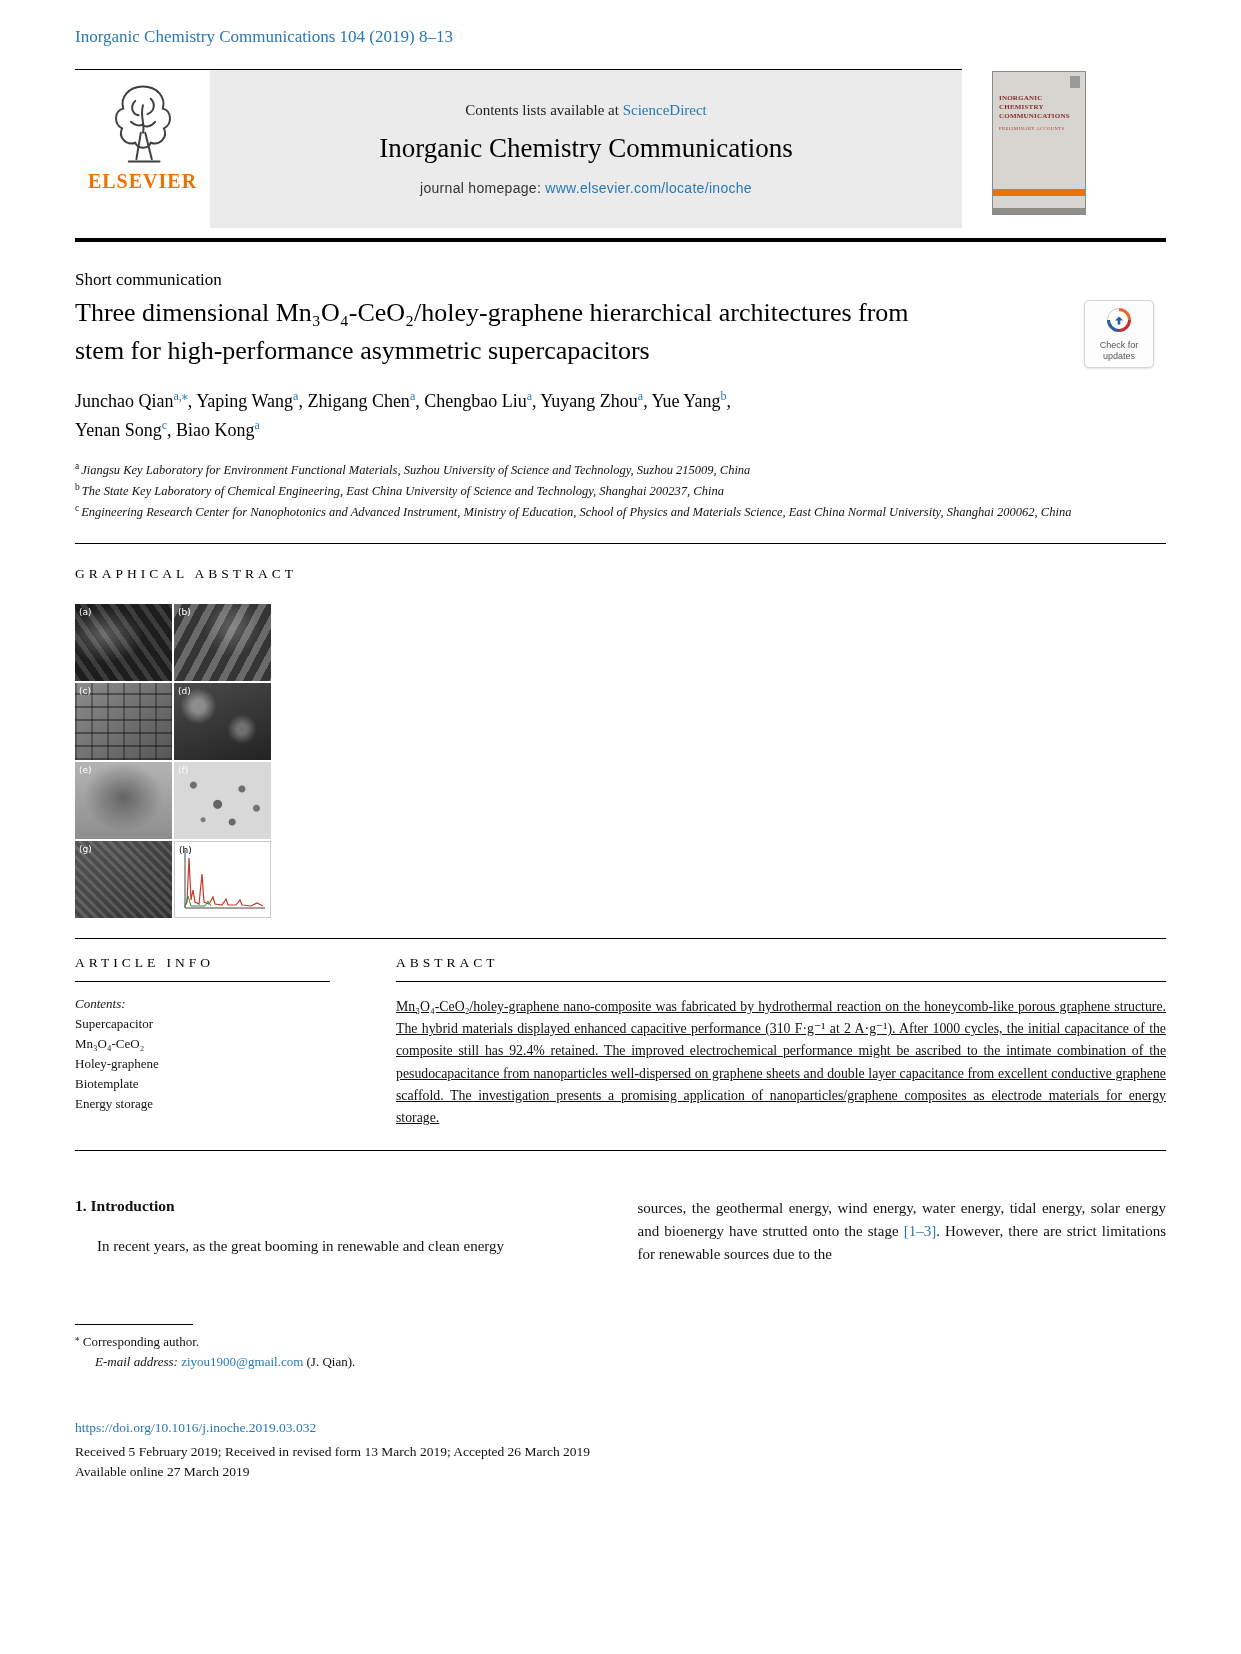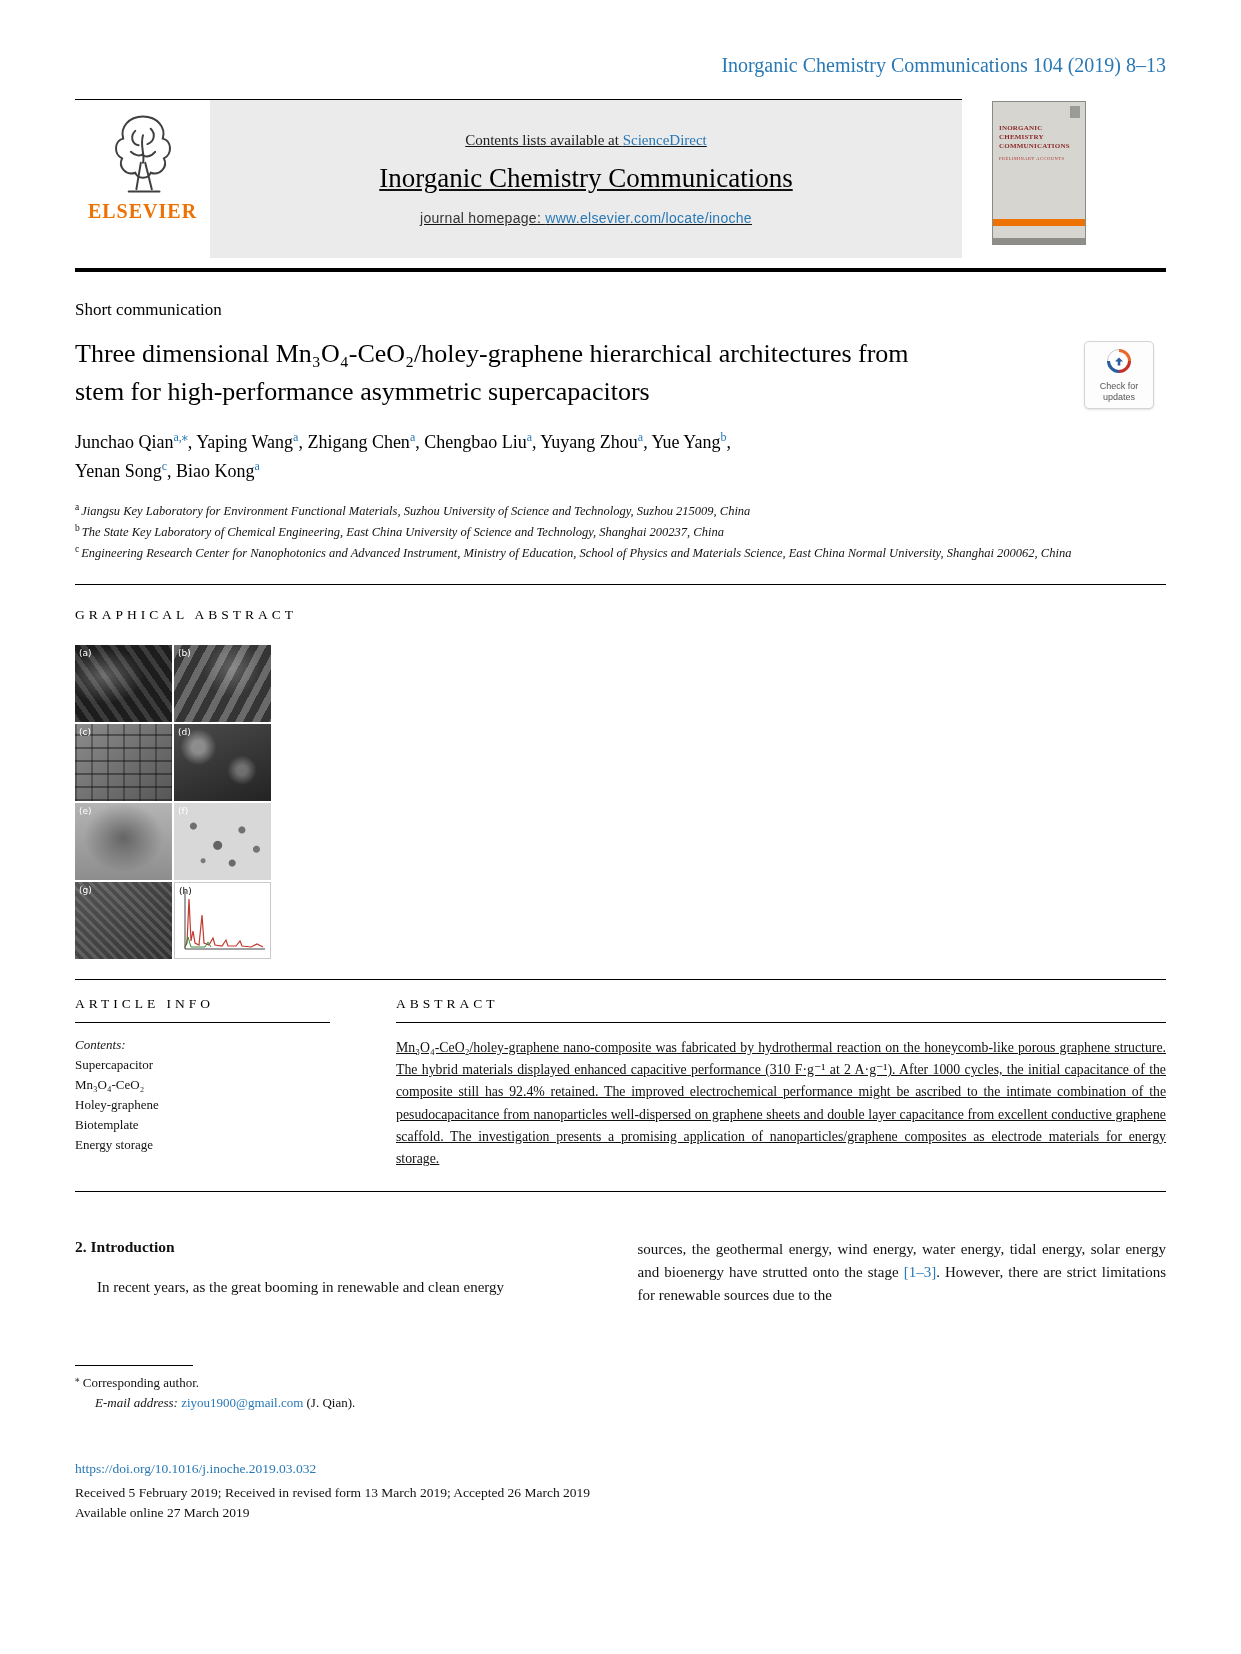--- a/index.html
+++ b/index.html
@@ -5,44 +5,44 @@
   html,body{margin:0;padding:0;}
   body{
     width:1241px;height:1654px;background:#ffffff;overflow:hidden;
     font-family:"Liberation Serif","DejaVu Serif",serif;color:#111;
     position:relative;
   }
   .page{padding:0 75px;width:1091px;}
   .link{color:var(--link,#2878b5);text-decoration:none;cursor:pointer;}
 
   
-  .masthead{margin-top:54px;text-align:right;font-size:20px;color:var(--link,#2878b5);}
+  .masthead{margin-top:27px;text-align:left;font-size:17px;color:var(--link,#2878b5);}
 
   
   .header-band{display:flex;margin-top:22px;align-items:flex-start;}
   .header-left-group{flex:1;display:flex;border-top:1px solid #000;}
   .elsevier-logo{width:135px;background:#fff;display:flex;flex-direction:column;align-items:center;justify-content:flex-start;padding-top:10px;height:148px;}
   .elsevier-logo svg{display:block;}
   .elsevier-word{font-family:"Liberation Serif","DejaVu Serif",serif;font-weight:bold;font-size:20px;letter-spacing:1px;color:var(--orange,#ee7203);margin-top:2px;}
-  .graybox{flex:1;background:#ebebeb;height:158px;display:flex;flex-direction:column;align-items:center;justify-content:center;text-decoration:underline;}
+  .graybox{flex:1;background:#ebebeb;height:158px;display:flex;flex-direction:column;align-items:center;justify-content:center;}
   .contents-line{font-size:15px;color:#222;}
   .journal-title{font-size:27px;color:#000;margin:14px 0 16px 0;}
   .homepage-line{font-family:"Liberation Sans","DejaVu Sans",sans-serif;font-size:14px;color:#333;letter-spacing:0.3px;}
   .cover{width:92px;height:142px;border:1px solid #8a8a8a;background:#d7d5d0;margin:2px 80px 0 30px;position:relative;flex:none;cursor:pointer;}
   .cover-logo-box{position:absolute;top:4px;right:5px;width:10px;height:12px;background:#9a9a9a;}
   .cover-title{position:absolute;top:22px;left:6px;right:6px;font-size:7px;line-height:1.25;font-weight:bold;color:var(--maroon,#8a2a2b);letter-spacing:0.2px;}
   .cover-subtitle{position:absolute;top:54px;left:6px;right:6px;font-size:4.5px;color:#b0362f;letter-spacing:0.5px;}
   .cover-band{position:absolute;bottom:18px;left:0;right:0;height:7px;background:var(--orange,#ee7203);}
   .cover-bottom{position:absolute;bottom:0;left:0;right:0;height:6px;background:#8f8d88;}
 
   .thick-rule{height:4px;background:#000;margin-top:10px;}
 
   .type-label{margin-top:28px;font-size:17px;color:#000;}
 
-  .title-row{position:relative;margin-top:15px;}
+  .title-row{position:relative;margin-top:4px;}
   .title{font-size:26px;font-weight:400;line-height:1.45;margin:0;width:880px;color:#000;}
   .check-badge{position:absolute;right:12px;top:6px;width:58px;border:1px solid #d4d4d4;border-radius:5px;background:#fdfdfd;box-shadow:0 1px 2px rgba(0,0,0,.12);padding:6px 5px 5px 5px;text-align:center;}
   .cm-text{font-family:"Liberation Sans","DejaVu Sans",sans-serif;font-size:9px;color:#555;line-height:1.2;margin-top:3px;}
 
   .authors{margin-top:18px;font-size:18px;line-height:1.55;color:#000;}
   .asup{font-size:12px;color:var(--link,#2878b5);}
   .affils{margin-top:14px;font-size:12.5px;line-height:1.6;}
   .affil sup{font-size:9.5px;font-style:normal;margin-right:2px;}
   .afftext{font-style:italic;}
 
@@ -228,21 +228,21 @@
       <div class="sec-heading">ABSTRACT</div>
       <div class="head-rule"></div>
       <p class="abstract-text">Mn₃O₄-CeO₂/holey-graphene nano-composite was fabricated by hydrothermal reaction on the honeycomb-like porous graphene structure. The hybrid materials displayed enhanced capacitive performance (310 F·g⁻¹ at 2 A·g⁻¹). After 1000 cycles, the initial capacitance of the composite still has 92.4% retained. The improved electrochemical performance might be ascribed to the intimate combination of the pesudocapacitance from nanoparticles well-dispersed on graphene sheets and double layer capacitance from excellent conductive graphene scaffold. The investigation presents a promising application of nanoparticles/graphene composites as electrode materials for energy storage.</p>
     </div>
   </div>
 
   <hr class="thin-rule">
 
   <div class="body-cols">
     <div class="col">
-      <div class="intro-heading">2.  Introduction</div>
+      <div class="intro-heading">1.  Introduction</div>
       <p class="body-text indent">In recent years, as the great booming in renewable and clean energy</p>
     </div>
     <div class="col">
       <p class="body-text"><span>sources, the geothermal energy, wind energy, water energy, tidal energy, solar energy and bioenergy have strutted onto the stage </span><a class="link">[1–3]</a><span>. However, there are strict limitations for renewable sources due to the</span></p>
     </div>
   </div>
 
   <div class="footnote">
     <div class="fn-rule"></div>
     <div class="fn-line"><sup>⁎</sup> <span>Corresponding author.</span></div>

